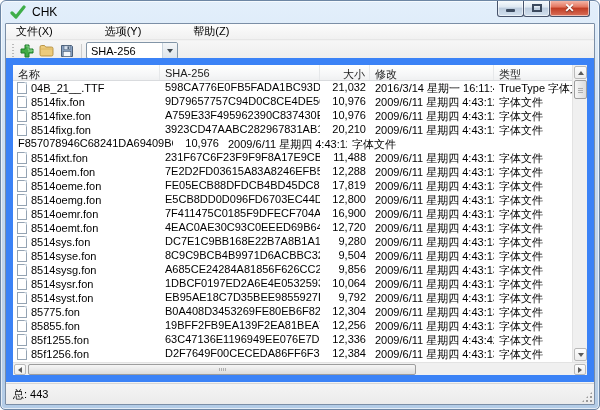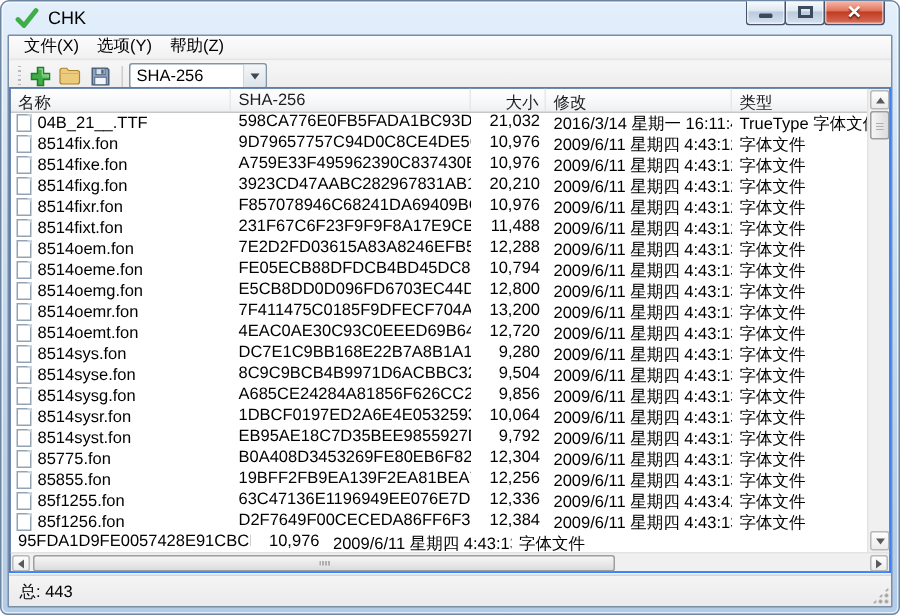--- a/index.html
+++ b/index.html
@@ -25,33 +25,33 @@
   .win-btn.close{
     width:41px;
     background:linear-gradient(180deg,#f7c0b2 0%,#e2735c 45%,#c03b22 50%,#d9705a 100%);
   }
   .glyph-min{position:absolute;left:8px;right:8px;bottom:4px;height:3px;background:#3c4a5e;border-radius:1px;}
   .glyph-max{position:absolute;left:8px;top:4px;width:10px;height:8px;border:2px solid #3c4a5e;}
   .glyph-close{position:absolute;left:0;right:0;top:1px;text-align:center;color:#fff;font-size:12px;font-weight:bold;text-shadow:0 1px 1px rgba(0,0,0,.5);}
   
   .client{position:absolute;left:4px;right:4px;top:22px;bottom:4px;background:#f2f2f2;border:1px solid #7b8ea6;border-radius:1px;}
   
-  .menubar{position:absolute;left:0;right:0;top:0;height:16px;background:linear-gradient(#fcfcfc,#f1f1f1);display:flex;align-items:center;padding-left:4px;border-bottom:1px solid #e6e6e6;}
+  .menubar{position:absolute;left:0;right:0;top:0;height:16px;background:linear-gradient(#fcfcfc,#f1f1f1);display:flex;align-items:center;padding-left:4px;border-bottom:1px solid #e6e6e6;gap:40px;}
   .menu-item{padding:0 6px;line-height:15px;cursor:default;}
   
   .toolbar{position:absolute;left:0;right:0;top:17px;height:20px;background:linear-gradient(#f6f6f6,#ededed);display:flex;align-items:center;padding-left:2px;border-bottom:1px solid #e0e0e0;}
   .tb-grip{width:3px;height:14px;margin:0 3px;background-image:repeating-linear-gradient(180deg,#b9b9b9 0 1px,transparent 1px 3px);background-size:2px 100%;background-repeat:no-repeat;background-position:center;}
   .tb-btn{width:19px;height:18px;display:flex;align-items:center;justify-content:center;margin-right:1px;}
   .tb-sep{width:1px;height:14px;background:#cdcdcd;margin:0 4px;}
   .combobox{position:relative;width:92px;height:17px;border:1px solid #8295a7;border-radius:2px;background:#fff;display:flex;align-items:center;}
   .combobox .value{padding-left:4px;flex:1;}
   .combo-btn{width:15px;height:100%;border-left:1px solid #c9d4de;background:linear-gradient(#f4f6f8,#dde4ea);display:flex;align-items:center;justify-content:center;border-radius:0 1px 1px 0;}
   .arrow-down{width:0;height:0;border-left:3px solid transparent;border-right:3px solid transparent;border-top:4px solid #40484f;}
   
-  .listview{position:absolute;left:0;right:0;top:34px;bottom:22px;background:#404040;border:1px solid #3b82f6;overflow:hidden;}
+  .listview{position:absolute;left:0;right:0;top:34px;bottom:22px;background:#84cc16;border:7px solid #3b82f6;overflow:hidden;}
   .lv-header{position:absolute;left:0;top:0;right:15px;height:16px;display:flex;background:linear-gradient(#ffffff,#f5f6f7 70%,#eff0f1);border-bottom:1px solid #d9dbde;}
   .hcell{position:relative;padding:2px 4px 0 5px;border-right:1px solid #e6e8ea;white-space:nowrap;overflow:hidden;color:#1d1d1d;}
   .hcell.right{text-align:right;}
   .c-name{width:147px;}
   .c-hash{width:160px;}
   .c-size{width:50px;}
   .c-mod{width:124px;}
   .c-type{flex:1;border-right:none;}
   .lv-body{position:absolute;left:0;top:16px;right:15px;bottom:13px;overflow:hidden;background:#fff;}
   .lv-row{position:relative;height:14px;display:flex;white-space:nowrap;}
@@ -195,24 +195,20 @@
             <span class="file-icon"></span>
             <span class="cell-name">8514fixg.fon</span>
           </div>
           <div class="cell c-hash cell-hash">3923CD47AABC282967831AB1571...</div>
           <div class="cell c-size right cell-size">20,210</div>
           <div class="cell c-mod cell-modified">2009/6/11 星期四 4:43:12</div>
           <div class="cell c-type cell-type">字体文件</div>
         </div>
 
         <div class="lv-row">
-          <div class="cell c-name">
-            <span class="file-icon"></span>
-            <span class="cell-name">8514fixr.fon</span>
-          </div>
           <div class="cell c-hash cell-hash">F857078946C68241DA69409BCA6...</div>
           <div class="cell c-size right cell-size">10,976</div>
           <div class="cell c-mod cell-modified">2009/6/11 星期四 4:43:12</div>
           <div class="cell c-type cell-type">字体文件</div>
         </div>
 
         <div class="lv-row">
           <div class="cell c-name">
             <span class="file-icon"></span>
             <span class="cell-name">8514fixt.fon</span>
@@ -233,21 +229,21 @@
           <div class="cell c-mod cell-modified">2009/6/11 星期四 4:43:13</div>
           <div class="cell c-type cell-type">字体文件</div>
         </div>
 
         <div class="lv-row">
           <div class="cell c-name">
             <span class="file-icon"></span>
             <span class="cell-name">8514oeme.fon</span>
           </div>
           <div class="cell c-hash cell-hash">FE05ECB88DFDCB4BD45DC84690...</div>
-          <div class="cell c-size right cell-size">10,794</div>
+          <div class="cell c-size right cell-size">17,819</div>
           <div class="cell c-mod cell-modified">2009/6/11 星期四 4:43:13</div>
           <div class="cell c-type cell-type">字体文件</div>
         </div>
 
         <div class="lv-row">
           <div class="cell c-name">
             <span class="file-icon"></span>
             <span class="cell-name">8514oemg.fon</span>
           </div>
           <div class="cell c-hash cell-hash">E5CB8DD0D096FD6703EC44DE539...</div>
@@ -255,21 +251,21 @@
           <div class="cell c-mod cell-modified">2009/6/11 星期四 4:43:13</div>
           <div class="cell c-type cell-type">字体文件</div>
         </div>
 
         <div class="lv-row">
           <div class="cell c-name">
             <span class="file-icon"></span>
             <span class="cell-name">8514oemr.fon</span>
           </div>
           <div class="cell c-hash cell-hash">7F411475C0185F9DFECF704AD8C...</div>
-          <div class="cell c-size right cell-size">13,200</div>
+          <div class="cell c-size right cell-size">16,900</div>
           <div class="cell c-mod cell-modified">2009/6/11 星期四 4:43:13</div>
           <div class="cell c-type cell-type">字体文件</div>
         </div>
 
         <div class="lv-row">
           <div class="cell c-name">
             <span class="file-icon"></span>
             <span class="cell-name">8514oemt.fon</span>
           </div>
           <div class="cell c-hash cell-hash">4EAC0AE30C93C0EEED69B647E0D...</div>

